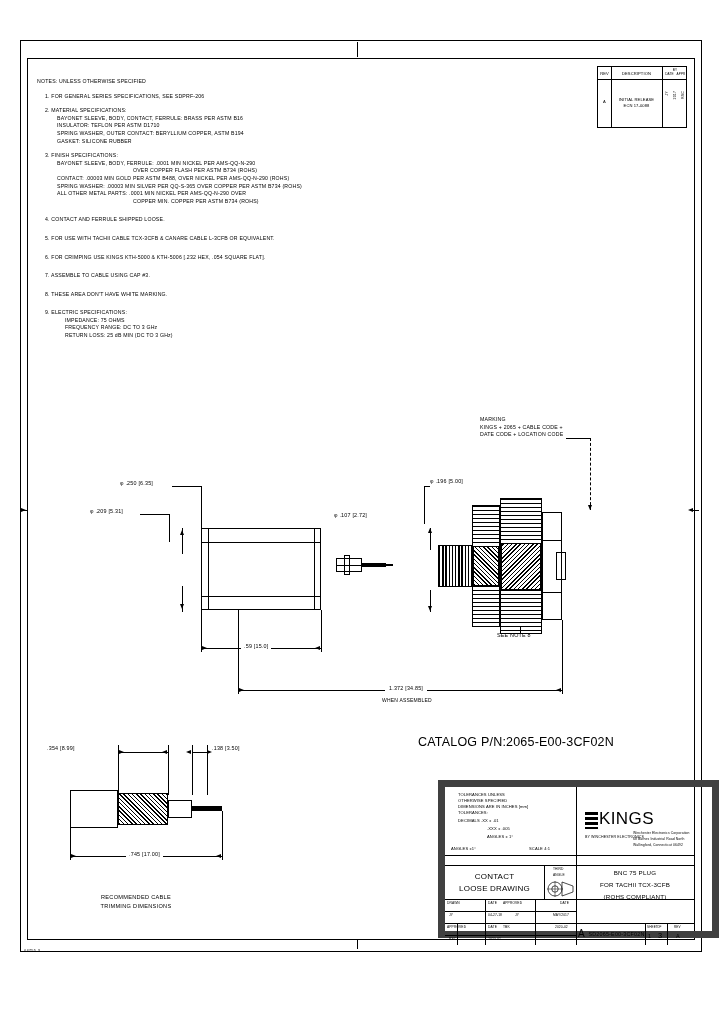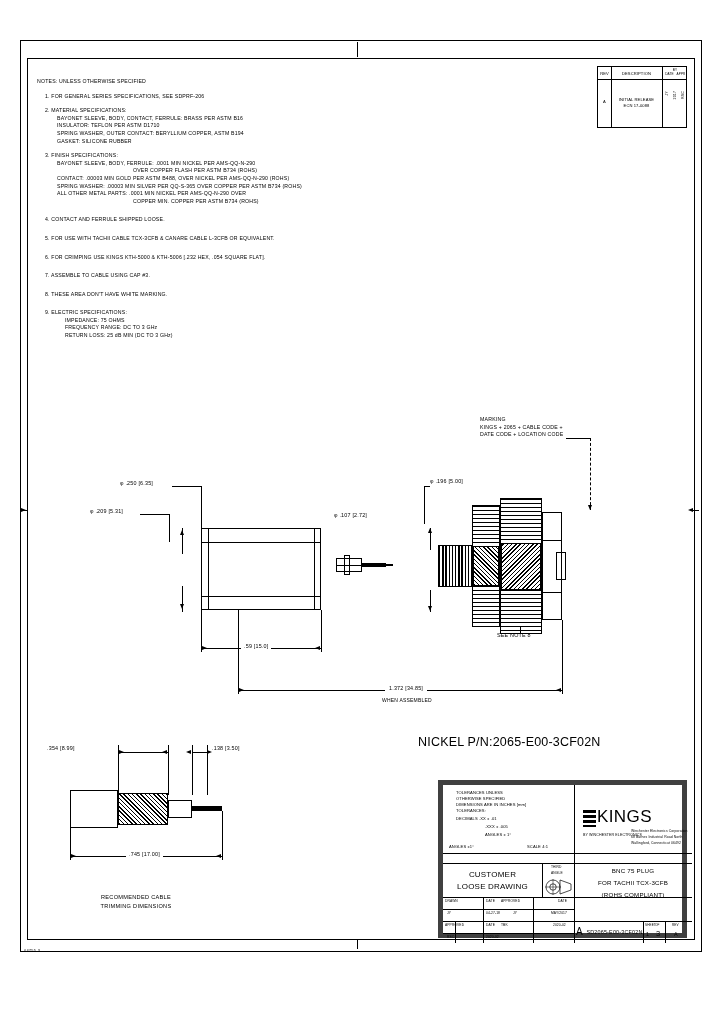--- a/index.html
+++ b/index.html
@@ -49,21 +49,21 @@
   .reccap{position:absolute;left:76px;top:893px;font-size:5.6px;line-height:9px;text-align:center;width:120px;letter-spacing:.3px;}
 
   
   .revblk{position:absolute;left:597px;top:66px;width:90px;height:62px;border:1px solid #000;box-sizing:border-box;}
   .revblk .c{position:absolute;font-size:4.1px;line-height:5px;text-align:center;letter-spacing:.1px;}
   .revblk .vsep{position:absolute;top:0;bottom:0;width:1px;background:#000;}
   .revblk .hsep{position:absolute;left:0;right:0;height:1px;background:#000;}
   .vtxt{writing-mode:vertical-rl;transform:rotate(180deg);font-size:3.6px;letter-spacing:.1px;}
 
   
-  .tblock{position:absolute;left:438px;top:780px;width:249px;height:158px;border:5px solid #404040;box-sizing:border-box;}
+  .tblock{position:absolute;left:438px;top:780px;width:281px;height:158px;border:7px solid #404040;box-sizing:border-box;}
   .tb-h{position:absolute;height:1px;background:#000;}
   .tb-v{position:absolute;width:1px;background:#000;}
   .tb-t{position:absolute;font-size:4.1px;line-height:5.2px;letter-spacing:.1px;white-space:nowrap;}
   .tb-lab{position:absolute;font-size:3.3px;letter-spacing:.1px;white-space:nowrap;}
   .tb-big{position:absolute;font-size:7.4px;letter-spacing:.4px;white-space:nowrap;}
   .tb-mid{position:absolute;font-size:6.2px;letter-spacing:.2px;white-space:nowrap;text-align:center;}
 
   .kings{position:absolute;font-size:17px;letter-spacing:.4px;font-family:"Liberation Sans",sans-serif;}
   .kflag{position:absolute;width:13px;height:17px;background:
      linear-gradient(#000 0 2.6px,transparent 2.6px),
@@ -234,21 +234,21 @@
   <div class="ln hl" style="left:70px;top:856px;width:152px;"></div>
   <div class="arrowR" style="left:71px;top:854px;"></div>
   <div class="arrowL" style="left:216px;top:854px;"></div>
   <div class="dimtxt" style="left:126px;top:851px;background:#fff;padding:0 3px;">.745 [17.00]</div>
 
   <div class="reccap">
     <div>RECOMMENDED CABLE</div>
     <div>TRIMMING DIMENSIONS</div>
   </div>
 
-  <div class="catalog">NICKEL P/N:2065-E00-3CF02N</div>
+  <div class="catalog">CATALOG P/N:2065-E00-3CF02N</div>
 
   <div class="revblk">
     <div class="hsep" style="top:12px;"></div>
     <div class="vsep" style="left:13px;"></div>
     <div class="vsep" style="left:64px;"></div>
     <div class="c" style="left:0;top:4px;width:13px;">REV</div>
     <div class="c" style="left:13px;top:4px;width:51px;">DESCRIPTION</div>
     <div class="c" style="left:64px;top:1px;width:26px;font-size:3.1px;">BY</div>
     <div class="c" style="left:64px;top:5px;width:15px;font-size:3.1px;">DATE</div>
     <div class="c" style="left:76px;top:5px;width:14px;font-size:3.1px;">APPR</div>
@@ -287,21 +287,21 @@
     <div class="tb-t" style="left:6px;top:59px;">ANGLES ±1°</div>
     <div class="tb-t" style="left:84px;top:59px;">SCALE 4:1</div>
 
     <div class="kflag" style="left:140px;top:25px;background:repeating-linear-gradient(180deg,#000 0 3px,#fff 3px 5px);"></div>
     <div class="kings" style="left:154px;top:22px;">KINGS</div>
     <div class="tb-lab" style="left:140px;top:48px;font-size:3.6px;">BY WINCHESTER ELECTRONICS</div>
     <div class="tb-lab" style="left:188px;top:44px;font-size:3.4px;">Winchester Electronics Corporation</div>
     <div class="tb-lab" style="left:188px;top:50px;font-size:3.4px;">68 Barnes Industrial Road North</div>
     <div class="tb-lab" style="left:188px;top:56px;font-size:3.4px;">Wallingford, Connecticut 06492</div>
 
-    <div class="tb-mid" style="left:0;top:85px;width:99px;font-size:8px;">CUSTOMER</div>
+    <div class="tb-mid" style="left:0;top:85px;width:99px;font-size:8px;">CONTACT</div>
     <div class="tb-mid" style="left:0;top:97px;width:99px;font-size:8px;">LOOSE DRAWING</div>
 
     <div class="tb-lab" style="left:108px;top:80px;font-size:3.3px;">THIRD</div>
     <div class="tb-lab" style="left:108px;top:86px;font-size:3.3px;">ANGLE</div>
     <svg style="position:absolute;left:102px;top:92px;" width="28" height="19" viewBox="0 0 28 19">
       <circle cx="8" cy="10" r="7" fill="none" stroke="#000" stroke-width="0.7"></circle>
       <circle cx="8" cy="10" r="3.2" fill="none" stroke="#000" stroke-width="0.7"></circle>
       <line x1="0" y1="10" x2="16" y2="10" stroke="#000" stroke-width="0.5"></line>
       <line x1="8" y1="2" x2="8" y2="18" stroke="#000" stroke-width="0.5"></line>
       <path d="M15 3 L26 7 L26 13 L15 17 Z" fill="none" stroke="#000" stroke-width="0.7"></path>

